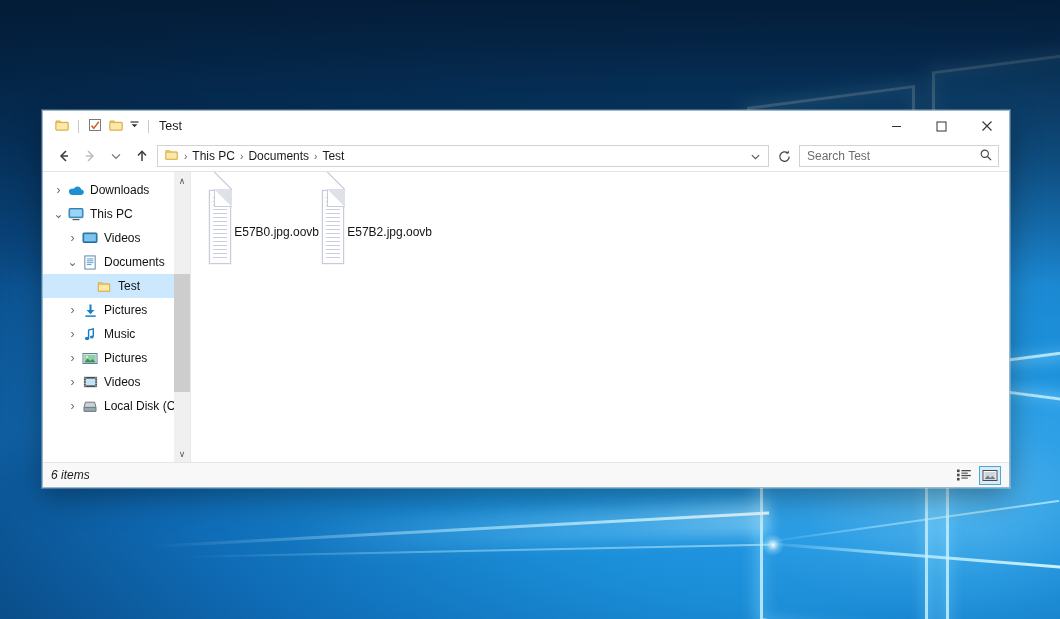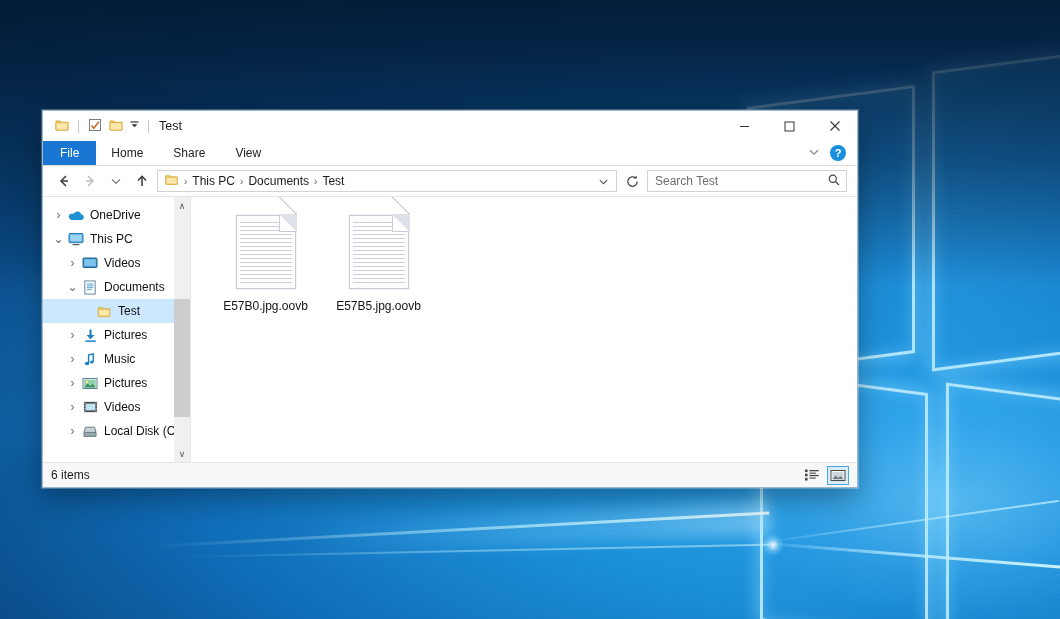--- a/index.html
+++ b/index.html
@@ -51,21 +51,21 @@
              background:linear-gradient(90deg, rgba(120,205,250,0), rgba(150,220,252,.30) 70%, rgba(190,238,255,.45));
              filter:blur(7px); }
   .wp-spark { position:absolute; left:762px; top:534px; width:22px; height:22px; border-radius:50%;
               background:radial-gradient(closest-side, rgba(255,255,255,.95), rgba(180,235,255,.35) 55%, rgba(0,0,0,0)); }
   .wp-diag { position:absolute; left:-40px; top:250px; width:520px; height:170px;
              background:linear-gradient(115deg, rgba(12,70,124,0) 0%, rgba(40,140,210,.35) 60%, rgba(20,95,160,0) 100%);
              filter:blur(14px); transform:rotate(-10deg); }
 
   
   #explorer {
-    position:absolute; left:42px; top:110px; width:816px; height:378px;
+    position:absolute; left:42px; top:110px; width:968px; height:378px;
     background:#ffffff; border:1px solid #9bb7cd;
     box-shadow:0 0 0 1px rgba(255,255,255,.25), 0 10px 28px rgba(0,0,0,.35);
     display:flex; flex-direction:column;
     font-size:12px; color:#000;
   }
 
   
   .titlebar { height:30px; background:#ffffff; display:flex; align-items:center; flex:0 0 30px; }
   .qat { display:flex; align-items:center; gap:5px; padding-left:11px; }
   .qat-sep { width:1px; height:13px; background:#c9c9c9; margin:0 3px; }
@@ -119,21 +119,21 @@
   .scrollbar { position:absolute; right:0; top:0; width:16px; height:100%;
                background:#f0f0f0; display:flex; flex-direction:column; align-items:center; }
   .sb-arrow { width:16px; height:17px; display:flex; align-items:center; justify-content:center;
               color:#5a5a5a; font-size:9px; background:#f0f0f0; }
   .sb-track { flex:1; width:16px; position:relative; }
   .sb-thumb { position:absolute; left:0; width:16px; top:85px; height:118px; background:#cdcdcd; }
 
   
   .content { flex:1; background:#fff; position:relative; overflow:hidden; }
   .grid { display:flex; flex-wrap:wrap; padding:14px 0 0 18px; gap:0; }
-  .cell { width:113px; display:flex; flex-direction:column; align-items:center; padding-top:4px; }
+  .cell { width:113px; display:flex; flex-direction:row; align-items:center; padding-top:4px; }
   .fname { margin-top:9px; font-size:12px; color:#141414; padding:1px 3px; white-space:nowrap; }
 
   .doc-ico { width:60px; height:74px; position:relative; }
   .doc-ico .sheet {
     position:absolute; inset:0; background:#fdfdfe;
     border:1px solid #c9ccd6;
     box-shadow:0 0 0 .5px #e9ebf0;
   }
   .doc-ico .lines {
     position:absolute; left:4px; right:4px; top:7px; bottom:5px;
@@ -150,21 +150,21 @@
     position:absolute; right:-1px; top:-1px; width:0; height:0;
     border-left:18px solid transparent; border-top:18px solid #dfe1e8;
   }
   .doc-ico .fold-line {
     position:absolute; right:-1px; top:-1px; width:25px; height:1px; background:#bfc2cd;
     transform:rotate(45deg); transform-origin:right top;
   }
 
   
   .statusbar { height:25px; flex:0 0 25px; border-top:1px solid #e4e4e4; background:#f8f8f8;
-               display:flex; align-items:center; padding:0 8px; font-size:12px; color:#1b1b1b; }
+               display:flex; align-items:center; padding:0 8px; font-size:12px; color:#1b1b1b;font-style:italic; }
   .view-btns { margin-left:auto; display:flex; gap:4px; align-items:center; }
   .view-btn { width:22px; height:19px; display:flex; align-items:center; justify-content:center;
               border:1px solid transparent; }
   .view-btn.active { border:1px solid #4ca6de; background:#d8ecf8; }
 </style>
 </head>
 <body>
 
 <div id="desktop">
   <div class="wp-base"></div>
@@ -228,34 +228,20 @@
           </svg>
       </div>
       <div class="win-btn close">
         <svg width="12" height="12" viewBox="0 0 12 12">
             <path d="M1.5 1.5l9 9M10.5 1.5l-9 9" stroke="#333" stroke-width="1.1"></path>
           </svg>
       </div>
     </div>
   </div>
 
-  <div class="ribbon">
-    <div class="tab file">File</div>
-    <div class="tab">Home</div>
-    <div class="tab">Share</div>
-    <div class="tab">View</div>
-    <div class="ribbon-right">
-      <span>
-        <svg width="12" height="12" viewBox="0 0 12 12">
-            <path d="M2 4.2l4 4 4-4" fill="none" stroke="#8a8a8a" stroke-width="1.3"></path>
-          </svg>
-      </span>
-      <span class="help-dot">?</span>
-    </div>
-  </div>
 
   <div class="addrbar">
     <div class="nav-ico">
       <svg width="16" height="16" viewBox="0 0 16 16">
           <path d="M10 3L5 8l5 5" fill="none" stroke="#3a3a3a" stroke-width="1.5"></path>
           <path d="M5.2 8H12" stroke="#3a3a3a" stroke-width="1.5"></path>
         </svg>
     </div>
     <div class="nav-ico">
       <svg width="16" height="16" viewBox="0 0 16 16">
@@ -320,21 +306,21 @@
     <div class="navpane">
       <div class="tree">
 
         <div class="tree-row indent-1">
           <span class="chev">›</span>
           <span class="tree-ico">
             <svg width="17" height="14" viewBox="0 0 18 14">
               <path d="M4.3 12.4h9.1c2 0 3.4-1.3 3.4-3 0-1.6-1.2-2.8-2.8-2.9-.4-2-2-3.3-4-3.3-1.7 0-3.1 1-3.7 2.4-.3-.1-.6-.2-1-.2C2.4 5.4 1 6.8 1 8.6c0 2 1.4 3.8 3.3 3.8z" fill="#1e90d2"></path>
             </svg>
           </span>
-          <span class="tree-label">OneDrive</span>
+          <span class="tree-label">Downloads</span>
         </div>
 
         <div class="tree-row indent-1">
           <span class="chev">⌄</span>
           <span class="tree-ico">
             <svg width="16" height="14" viewBox="0 0 16 14">
               <rect x="1" y="1.5" width="14" height="9.2" rx="1" fill="#4aa3dd" stroke="#2c7fb8"></rect>
               <rect x="2.2" y="2.6" width="11.6" height="6.8" fill="#9fd3f2"></rect>
               <path d="M4.5 12.6h7" stroke="#5a5a5a" stroke-width="1.2"></path>
             </svg>
@@ -463,33 +449,33 @@
             <div class="sheet"></div>
               <div class="lines"></div>
             <div class="fold-cut"></div>
               <div class="fold-tri"></div>
               <div class="fold-line"></div>
           </div>
           <div class="fname">E57B0.jpg.oovb</div>
         </div>
 
 
-
-
-
         <div class="cell">
           <div class="doc-ico">
             <div class="sheet"></div>
               <div class="lines"></div>
             <div class="fold-cut"></div>
               <div class="fold-tri"></div>
               <div class="fold-line"></div>
           </div>
-          <div class="fname">E57B5.jpg.oovb</div>
-        </div>
+          <div class="fname">E57B2.jpg.oovb</div>
+        </div>
+
+
+
 
       </div>
     </div>
   </div>
 
   <div class="statusbar">
     <span>6 items</span>
     <div class="view-btns">
       <div class="view-btn">
         <svg width="16" height="14" viewBox="0 0 16 14">

